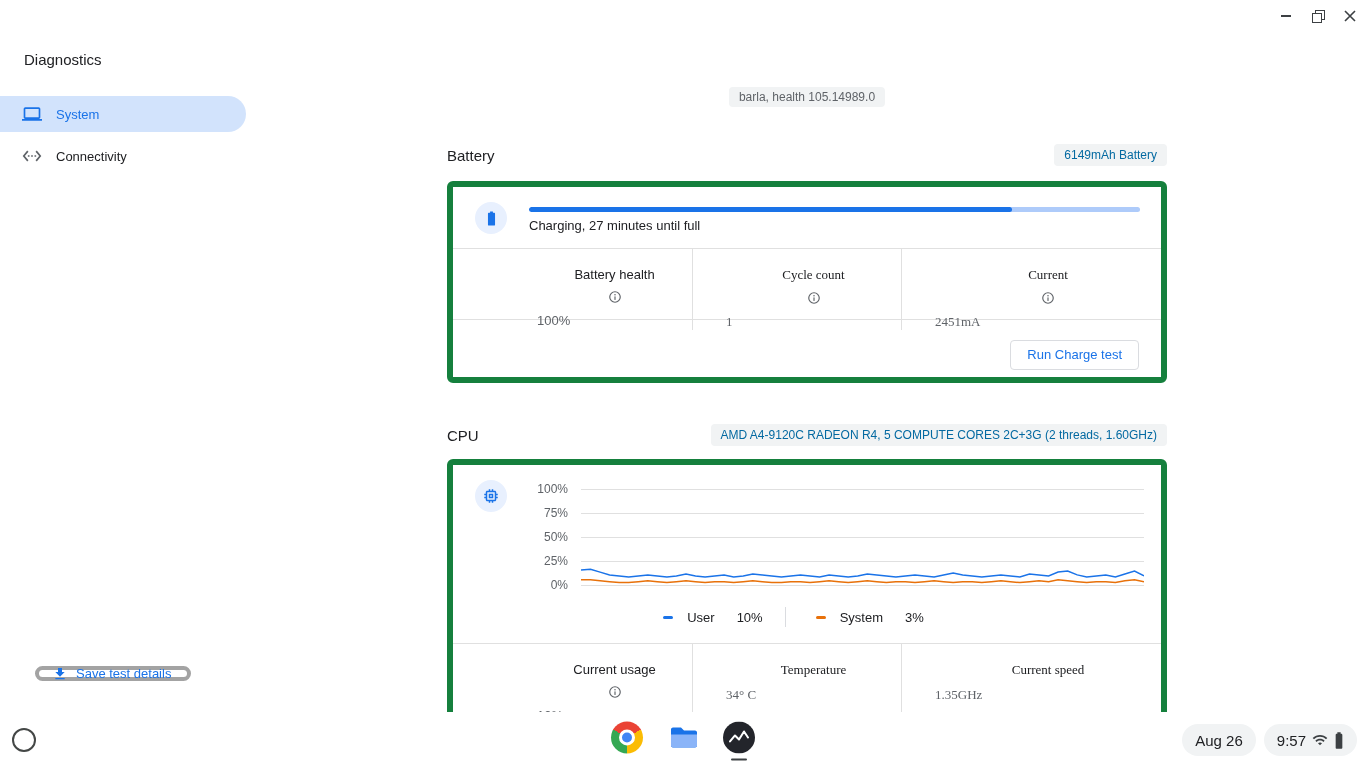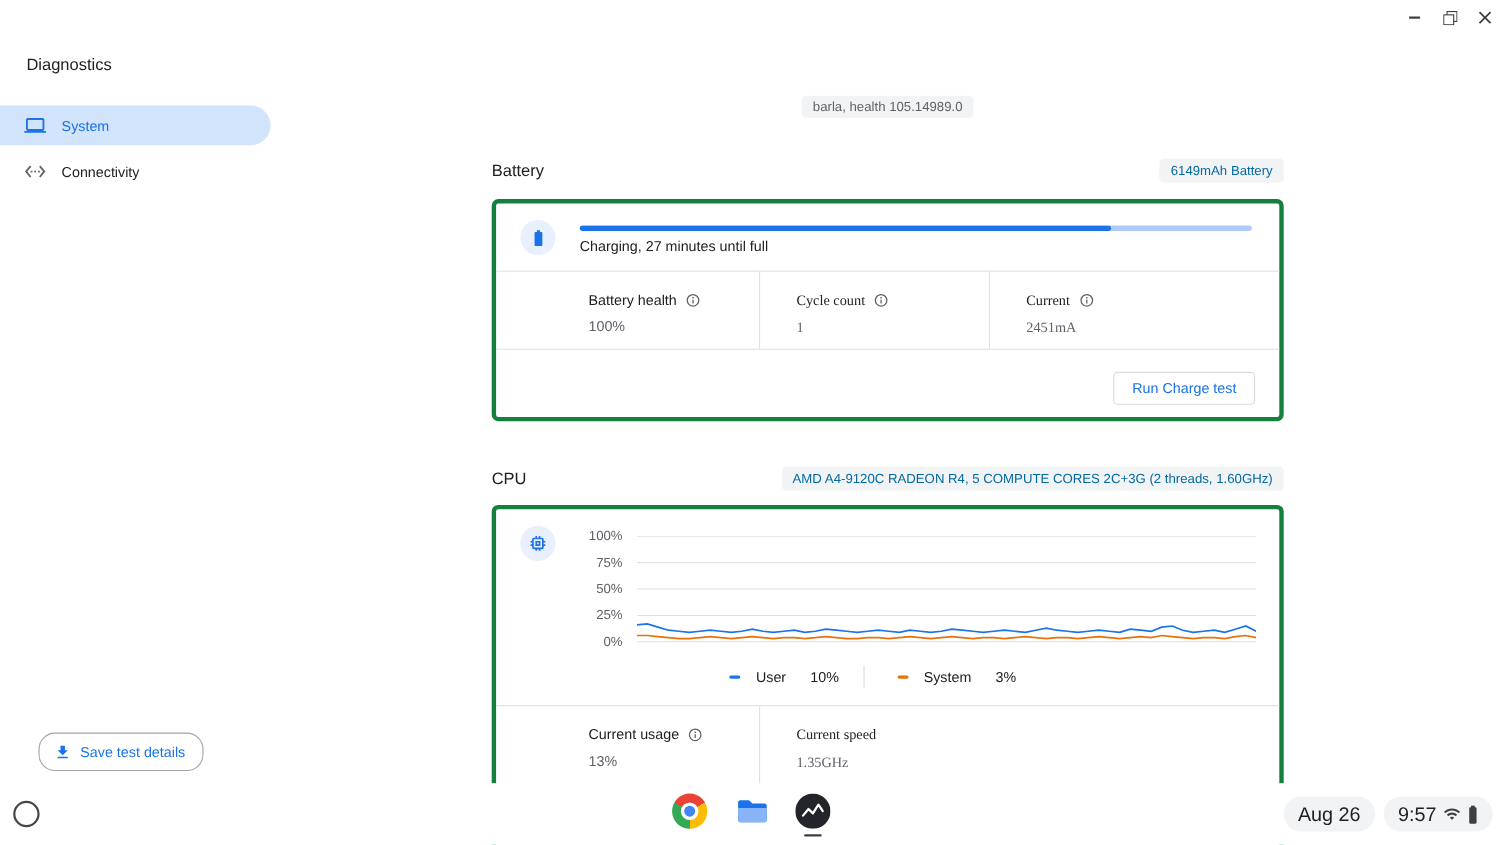--- a/index.html
+++ b/index.html
@@ -17,57 +17,57 @@
   .app-title { position:absolute; left:24px; top:51px; font-size:15px; font-weight:500; color:#202124; }
 
   
   .sidebar { position:absolute; left:0; top:96px; width:246px; }
   .nav-item { height:36px; display:flex; align-items:center; padding-left:22px; gap:14px;
     font-size:13px; color:#202124; cursor:pointer; border-radius:0 18px 18px 0; margin-bottom:6px; }
   .nav-item .nav-icon { width:20px; height:20px; color:#5f6368; display:flex; align-items:center; }
   .nav-item.selected { background:#d2e3fc; color:#1a73e8; font-weight:500; }
   .nav-item.selected .nav-icon { color:#1a73e8; }
 
-  .save-btn { position:absolute; left:35px; top:666px; height:35px; padding:0 16px 0 13px;
-    border:1px solid #a3a3a3; border-radius:15px; background:#fff; color:#1a73e8;
+  .save-btn { position:absolute; left:35px; top:666px; height:15px; padding:0 16px 0 13px;
+    border:4px solid #a3a3a3; border-radius:15px; background:#fff; color:#1a73e8;
     font-size:13px; font-weight:500; display:flex; align-items:center; gap:8px; cursor:pointer; }
 
   
   .main { position:absolute; left:447px; top:87px; width:720px; height:625px; }
   .version-chip { position:absolute; left:50%; transform:translateX(-50%); top:0;
     background:#f1f3f4; color:#5f6368; font-size:12px; padding:3px 10px; border-radius:4px; white-space:nowrap; }
   .section-header { position:absolute; left:0; width:100%; display:flex;
     justify-content:space-between; align-items:center; }
   .section-header.battery { top:57px; }
   .section-header.cpu { top:337px; }
   .section-title { font-size:15px; font-weight:500; color:#202124; }
   .badge { background:#f1f3f4; color:#0369a1; font-size:12px; padding:4px 10px; border-radius:4px; white-space:nowrap; }
 
-  .card { position:absolute; left:0; width:720px; border:4px solid #15803d; border-radius:6px; background:#fff; }
+  .card { position:absolute; left:0; width:720px; border:6px solid #15803d; border-radius:6px; background:#fff; }
   .card.battery { top:94px; height:202px; }
   .card.cpu { top:372px; height:340px; }
 
   .icon-circle { position:absolute; left:22px; top:15px; width:32px; height:32px; border-radius:50%;
     background:#e8f0fe; display:flex; align-items:center; justify-content:center; }
 
   
   .progress-track { position:absolute; left:76px; top:20px; width:611px; height:5px;
     border-radius:3px; background:#aecbfa; overflow:hidden; }
   .progress-fill { height:100%; width:0; background:#1a73e8; border-radius:3px; }
   .charge-status { position:absolute; left:76px; top:31px; font-size:13px; color:#202124; }
 
   .stats-row { position:absolute; left:0; width:100%; height:72px;
     border-top:1px solid #e0e0e0; border-bottom:1px solid #e0e0e0;
     display:grid; grid-template-columns:239px 209px 1fr; }
   .card.battery .stats-row { top:61px; }
   .card.cpu .stats-row { top:178px; height:73px; }
   .stat-cell { padding:18px 0 0 33px; }
   .stat-cell:first-child { padding-left:84px; }
   .stat-cell + .stat-cell { border-left:1px solid #e0e0e0;font-family:Liberation Serif, serif; }
-  .stat-label-row { display:flex; align-items:center; gap:8px; font-size:13px; color:#202124; }
+  .stat-label-row { display:flex; align-items:center; gap:8px; font-size:13px; color:#202124;flex-direction:column; }
   .stat-value { margin-top:9px; font-size:13px; color:#5f6368; }
 
   .btn-row { position:absolute; left:0; top:133px; width:100%; height:69px;
     display:flex; align-items:center; justify-content:flex-end; padding-right:22px; }
   .outline-btn { height:30px; padding:0 16px; border:1px solid #dadce0; border-radius:4px;
     background:#fff; color:#1a73e8; font-size:13px; font-weight:500; cursor:pointer; }
 
   
   .y-label { position:absolute; left:0; width:115px; text-align:right; font-size:12px;
     color:#5f6368; line-height:14px; }
@@ -88,21 +88,21 @@
   .shelf-app { width:32px; height:32px; position:relative; cursor:pointer; }
   .chrome-icon { width:32px; height:32px; border-radius:50%;
     background:conic-gradient(#ea4335 0deg 60deg, #fbbc04 60deg 180deg, #34a853 180deg 300deg, #ea4335 300deg 360deg);
     position:relative; }
   .chrome-icon::before { content:""; position:absolute; inset:8px; background:#4285f4;
     border:3px solid #fff; border-radius:50%; }
   .active-indicator { position:absolute; left:50%; transform:translateX(-50%); bottom:-7px;
     width:16px; height:2.5px; border-radius:2px; background:#3c4043; }
   .status-area { position:absolute; right:9px; top:50%; transform:translateY(-50%); display:flex; gap:8px; }
   .status-pill { height:32px; background:#f1f3f4; border-radius:16px; display:flex;
-    align-items:center; padding:0 13px; font-size:18px; color:#202124; gap:6px; cursor:pointer; border:none; }
+    align-items:center; padding:0 13px; font-size:15px; color:#202124; gap:6px; cursor:pointer; border:none; }
 </style>
 </head>
 <body>
 
 <div class="win-controls">
   <button class="win-btn">
     <span class="min-glyph"></span>
   </button>
   <button class="win-btn">
     <svg width="13" height="13" viewBox="0 0 13 13">
@@ -251,20 +251,26 @@
           <svg width="14" height="14" viewBox="0 0 24 24">
               <circle cx="12" cy="12" r="9" fill="none" stroke="#5f6368" stroke-width="2"></circle>
               <rect x="11" y="11" width="2" height="6" fill="#5f6368"></rect>
               <circle cx="12" cy="8" r="1.3" fill="#5f6368"></circle>
             </svg>
         </div>
         <div class="stat-value">13%</div>
       </div>
       <div class="stat-cell">
         <div class="stat-label-row">
+          <span>Temperature</span>
+        </div>
+        <div class="stat-value">34° C</div>
+      </div>
+      <div class="stat-cell">
+        <div class="stat-label-row">
           <span>Current speed</span>
         </div>
         <div class="stat-value">1.35GHz</div>
       </div>
     </div>
   </section>
 </main>
 
 <div class="shelf">
   <button class="launcher-btn"></button>

